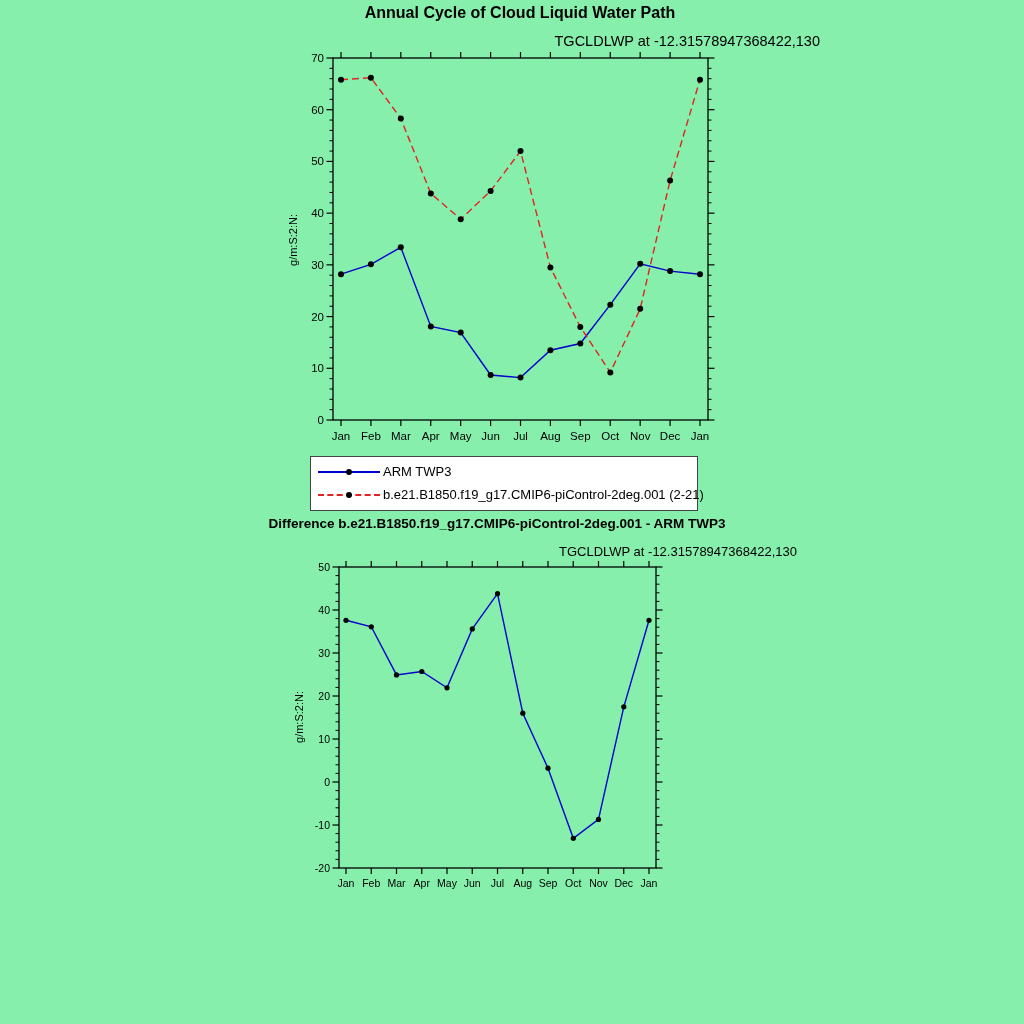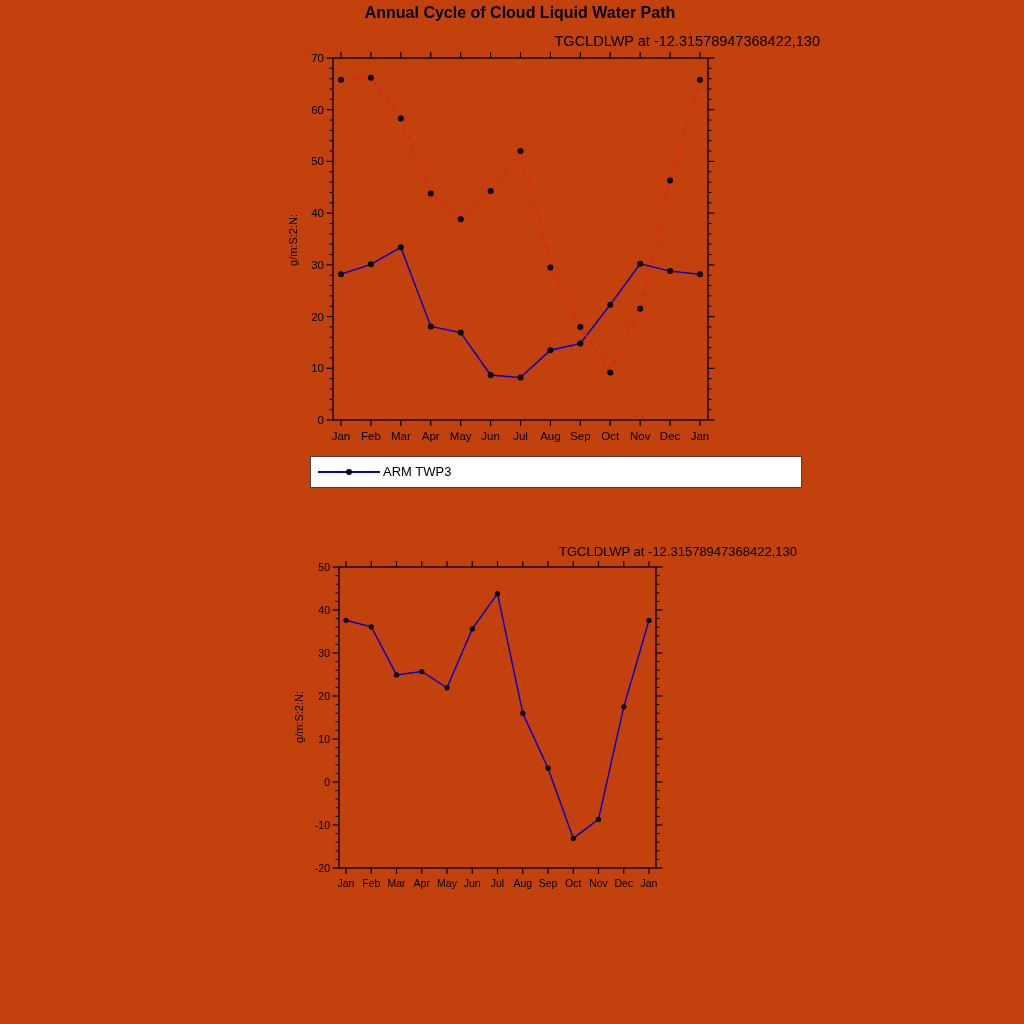--- a/index.html
+++ b/index.html
@@ -6,21 +6,21 @@
     margin: 0;
     padding: 0;
     background: #ffffff;
     font-family: "Liberation Sans", "DejaVu Sans", sans-serif;
     color: #000;
   }
   .page {
     position: relative;
     width: 1024px;
     height: 1024px;
-    background: #c2410c;
+    background: #86efac;
     overflow: hidden;
   }
   .abs { position: absolute; }
   .fig-title {
     margin: 0;
     text-align: center;
     font-weight: bold;
   }
   .fig-title.top { left: 220px; top: 4px; width: 600px; font-size: 16px; }
   .fig-title.bottom { left: 197px; top: 516px; width: 600px; font-size: 13.5px; }
@@ -38,21 +38,21 @@
   }
   .ylabel.top { left: 293px; top: 240px; }
   .ylabel.bottom { left: 299px; top: 717px; }
   svg text {
     font-family: "Liberation Sans", "DejaVu Sans", sans-serif;
     fill: #000;
   }
   .legend {
     left: 310px;
     top: 456px;
-    width: 492px;
+    width: 388px;
     border: 1px solid #444;
     background: #fff;
     padding: 3px 0 4px 0;
     box-sizing: border-box;
   }
   .legend-row {
     display: flex;
     align-items: center;
     height: 23px;
     padding-left: 7px;
@@ -248,22 +248,29 @@
       </g>
     </svg>
 
   <div class="abs legend">
     <div class="legend-row">
       <span class="legend-sample solid" id="legend-sample-0" style="border-top-color: rgb(0, 0, 205);">
           <span class="legend-dot"></span>
         </span>
       <span class="legend-label">ARM TWP3</span>
     </div>
+    <div class="legend-row">
+      <span class="legend-sample dashed" id="legend-sample-1" style="border-top-color: rgb(226, 34, 34);">
+          <span class="legend-dot"></span>
+        </span>
+      <span class="legend-label">b.e21.B1850.f19_g17.CMIP6-piControl-2deg.001 (2-21)</span>
+    </div>
   </div>
 
+  <h2 class="abs fig-title bottom">Difference b.e21.B1850.f19_g17.CMIP6-piControl-2deg.001 - ARM TWP3</h2>
   <div class="abs fig-subtitle bottom">TGCLDLWP at -12.31578947368422,130</div>
   <div class="abs ylabel bottom">g/m:S:2:N:</div>
 
   <svg id="chart-bottom" class="abs" style="left:285px; top:558px;" width="395" height="332">
       <g>
         <rect x="54" y="9" width="317" height="301" fill="none" stroke="#000" stroke-width="1.3"></rect>
         <line x1="50.5" y1="301.4" x2="54" y2="301.4" stroke="#000" stroke-width="1"></line>
         <line x1="371" y1="301.4" x2="374.5" y2="301.4" stroke="#000" stroke-width="1"></line>
         <line x1="50.5" y1="292.8" x2="54" y2="292.8" stroke="#000" stroke-width="1"></line>
         <line x1="371" y1="292.8" x2="374.5" y2="292.8" stroke="#000" stroke-width="1"></line>

